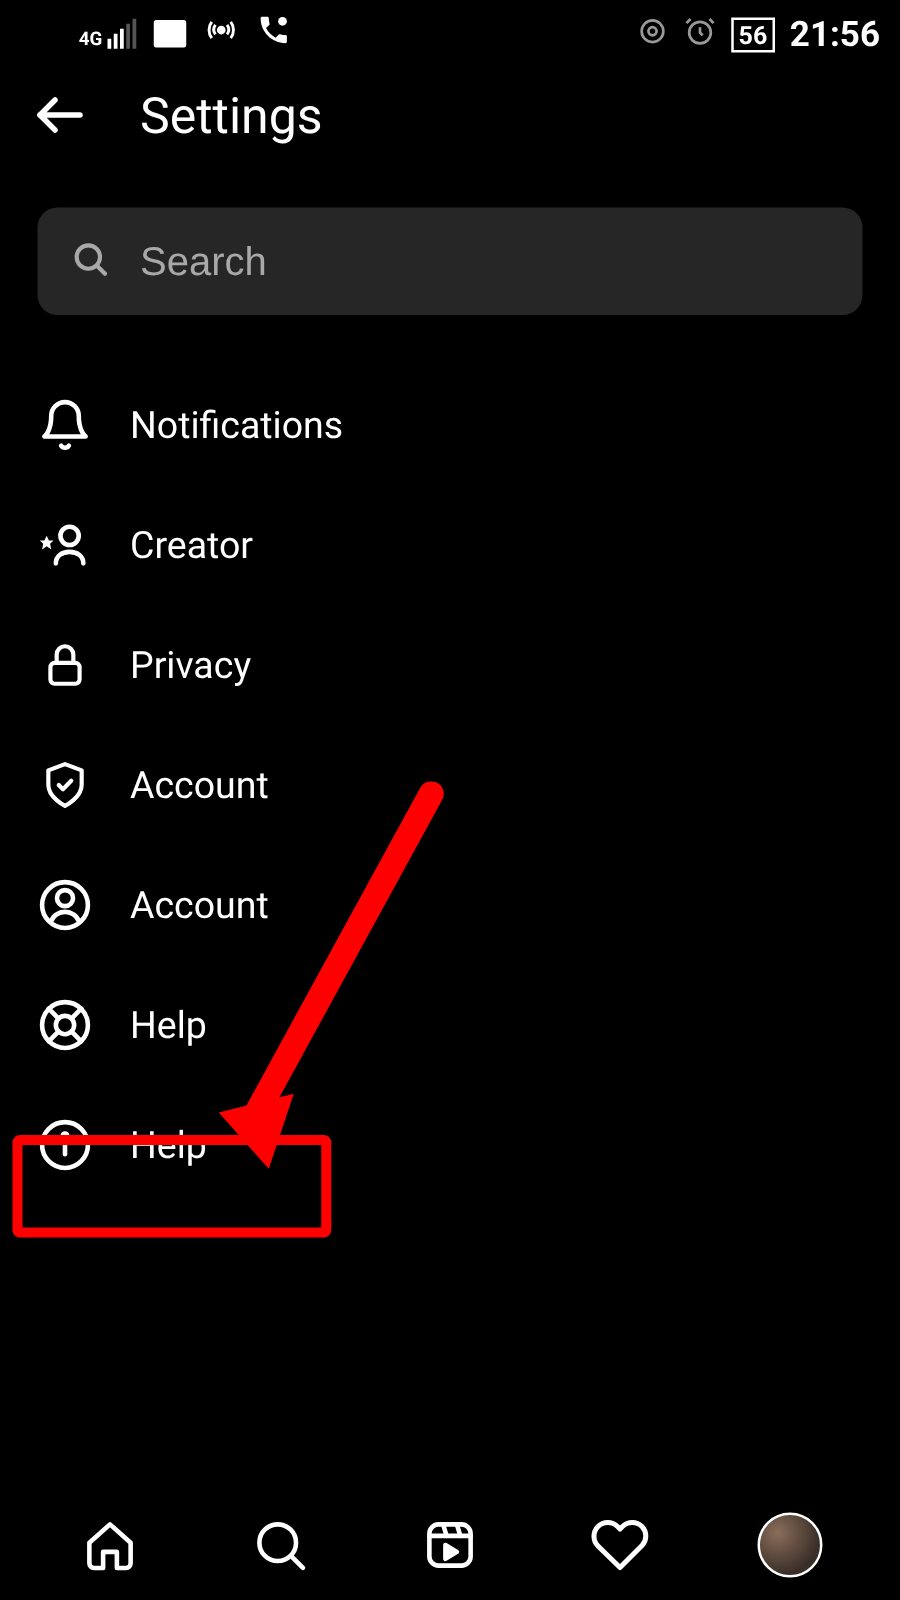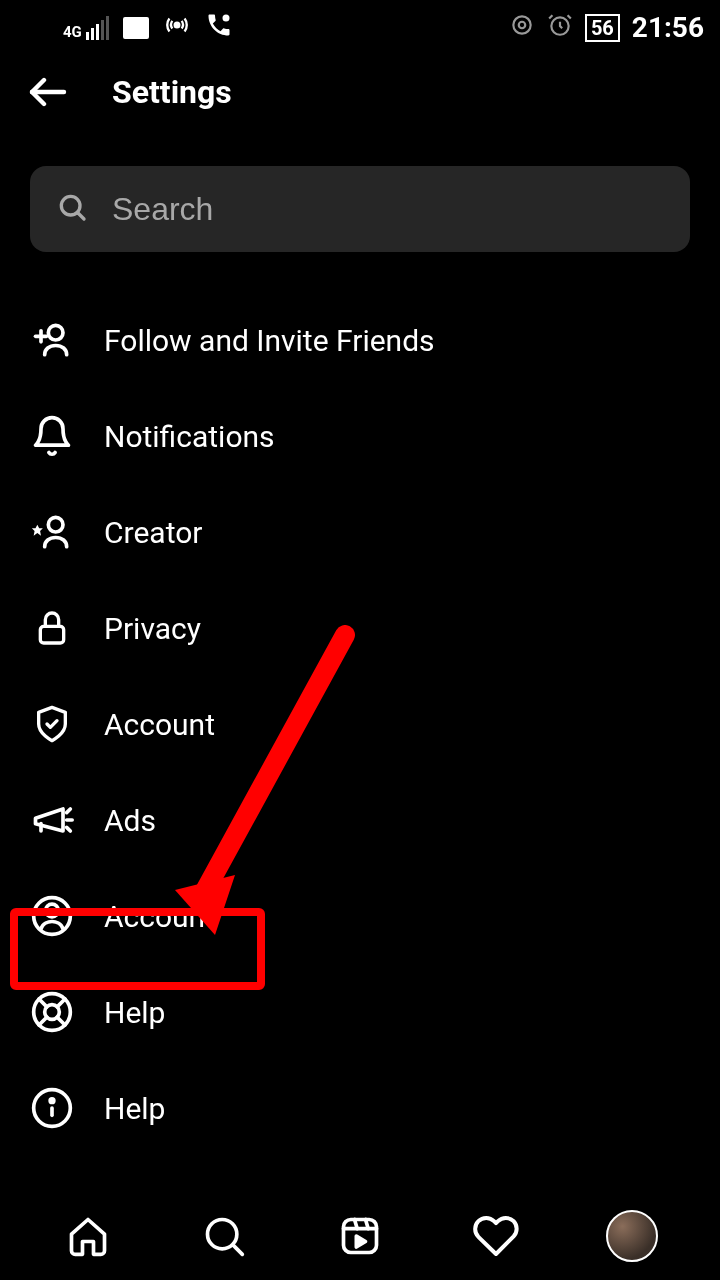--- a/index.html
+++ b/index.html
@@ -86,22 +86,22 @@
     gap: 40px;
   }
   .back-arrow {
     width: 48px;
     height: 48px;
     display: flex;
     align-items: center;
     justify-content: center;
   }
   .page-title {
-    font-size: 32px;
-    font-weight: 700;
+    font-size: 40px;
+    font-weight: 400;
   }
 
   
   .search-container {
     margin: 20px 30px 40px 30px;
   }
   .search-box {
     background: #262626;
     border-radius: 16px;
     height: 86px;
@@ -259,32 +259,20 @@
         <circle cx="11" cy="11" r="7"></circle>
         <line x1="21" y1="21" x2="16.5" y2="16.5"></line>
       </svg>
     </span>
     <input type="text" placeholder="Search" style="">
   </div>
 </div>
 
 <div class="menu">
 
-  <div class="menu-item">
-    <span class="menu-icon">
-      <svg width="44" height="44" viewBox="0 0 24 24" fill="none" stroke="#fff" stroke-width="2" stroke-linecap="round" stroke-linejoin="round">
-        <circle cx="14" cy="8" r="4"></circle>
-        <path d="M6 21v-1a6 6 0 0 1 6-6h4a6 6 0 0 1 6 6v1" stroke="none"></path>
-        <path d="M8 20c0-3 2.5-5 6-5s6 2 6 5"></path>
-        <line x1="3" y1="10" x2="9" y2="10"></line>
-        <line x1="6" y1="7" x2="6" y2="13"></line>
-      </svg>
-    </span>
-    <span class="menu-label">Follow and Invite Friends</span>
-  </div>
 
   <div class="menu-item">
     <span class="menu-icon">
       <svg width="44" height="44" viewBox="0 0 24 24" fill="none" stroke="#fff" stroke-width="2" stroke-linecap="round" stroke-linejoin="round">
         <path d="M18 8a6 6 0 1 0-12 0c0 7-3 9-3 9h18s-3-2-3-9"></path>
         <path d="M13.7 21a2 2 0 0 1-3.4 0"></path>
       </svg>
     </span>
     <span class="menu-label">Notifications</span>
   </div>
@@ -313,32 +301,20 @@
   <div class="menu-item">
     <span class="menu-icon">
       <svg width="40" height="40" viewBox="0 0 24 24" fill="none" stroke="#fff" stroke-width="2" stroke-linecap="round" stroke-linejoin="round">
         <path d="M12 22s8-4 8-10V5l-8-3-8 3v7c0 6 8 10 8 10z"></path>
         <polyline points="9 12 11 14 15 10"></polyline>
       </svg>
     </span>
     <span class="menu-label">Account</span>
   </div>
 
-  <div class="menu-item">
-    <span class="menu-icon">
-      <svg width="44" height="44" viewBox="0 0 24 24" fill="none" stroke="#fff" stroke-width="2" stroke-linecap="round" stroke-linejoin="round">
-        <path d="M3 11l15-5v12L3 14v-3z"></path>
-        <path d="M6 14v4"></path>
-        <line x1="20" y1="8" x2="22" y2="6"></line>
-        <line x1="20" y1="12" x2="23" y2="12"></line>
-        <line x1="20" y1="16" x2="22" y2="18"></line>
-      </svg>
-    </span>
-    <span class="menu-label">Ads</span>
-  </div>
 
   <div class="menu-item">
     <span class="menu-icon">
       <svg width="44" height="44" viewBox="0 0 24 24" fill="none" stroke="#fff" stroke-width="2" stroke-linecap="round" stroke-linejoin="round">
         <circle cx="12" cy="12" r="10"></circle>
         <circle cx="12" cy="9" r="3.5"></circle>
         <path d="M6 19c1-3 4-4 6-4s5 1 6 4"></path>
       </svg>
     </span>
     <span class="menu-label">Account</span>

